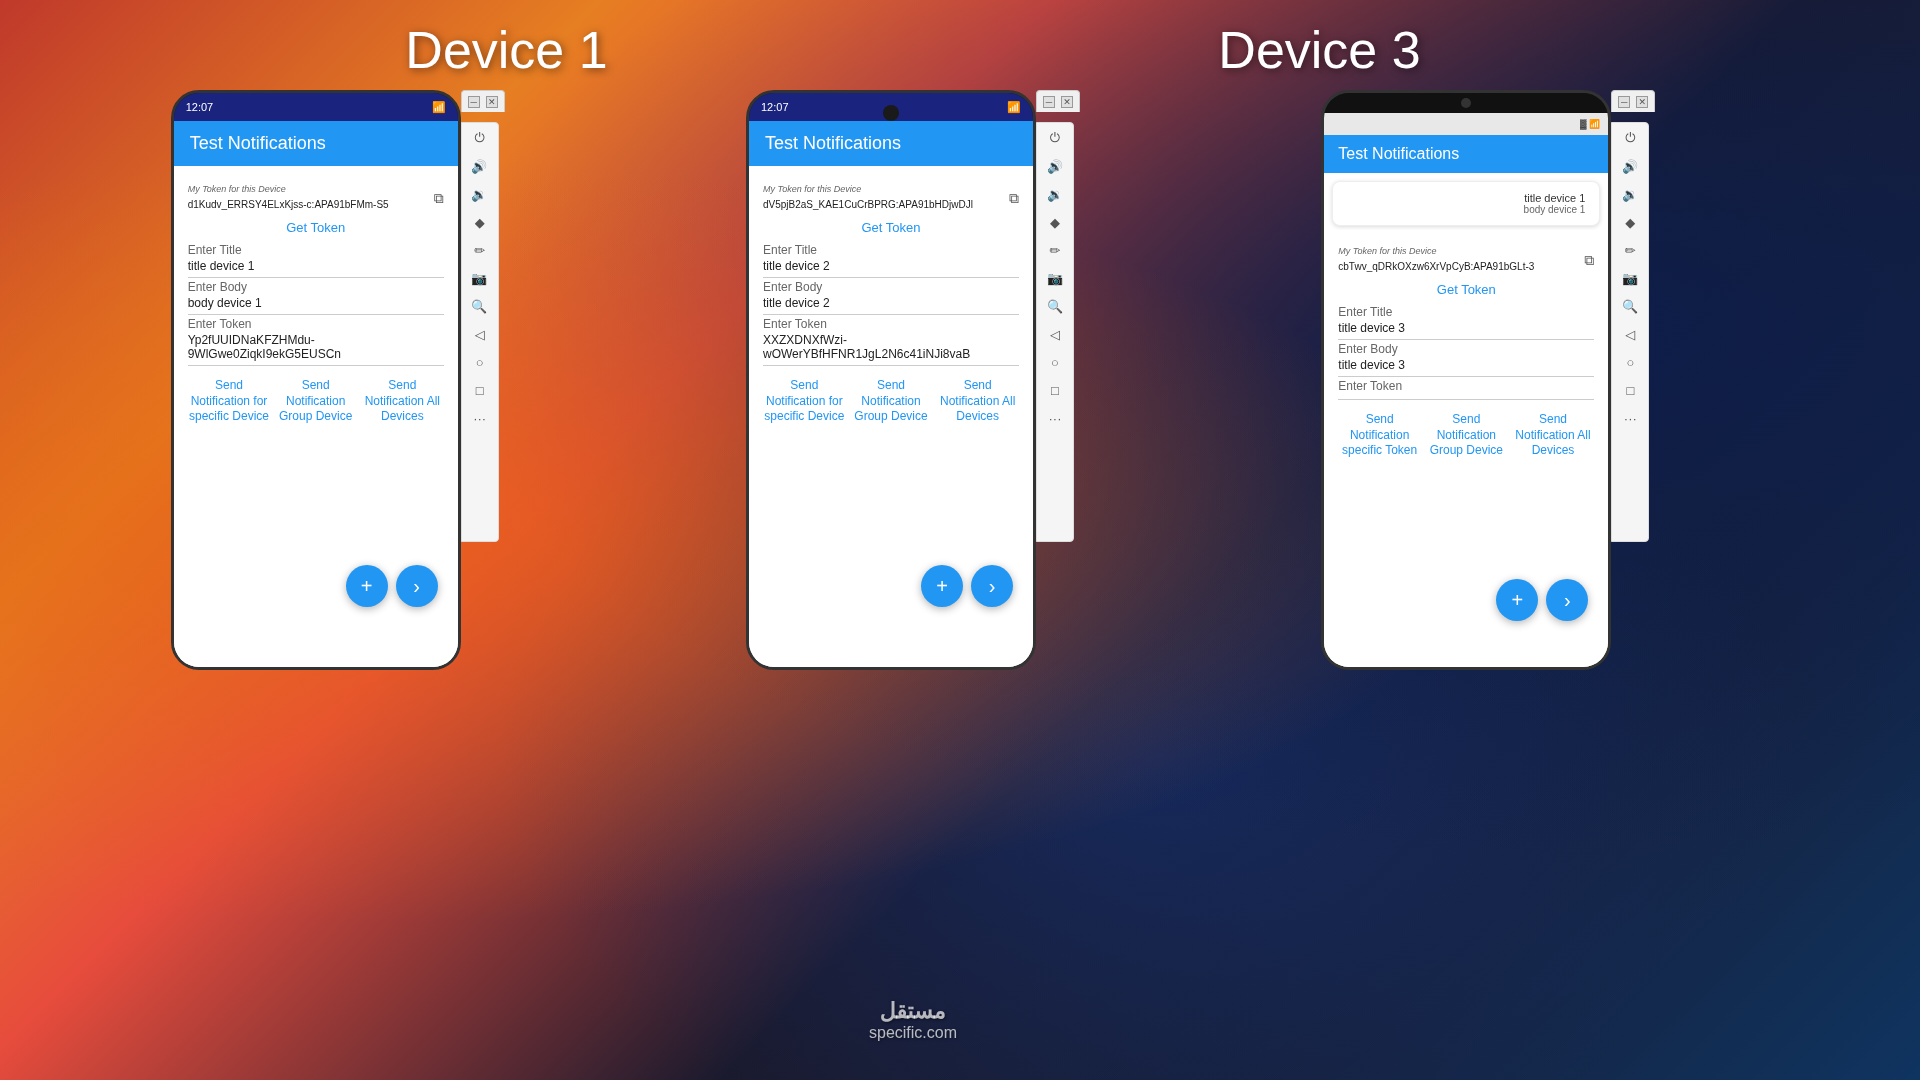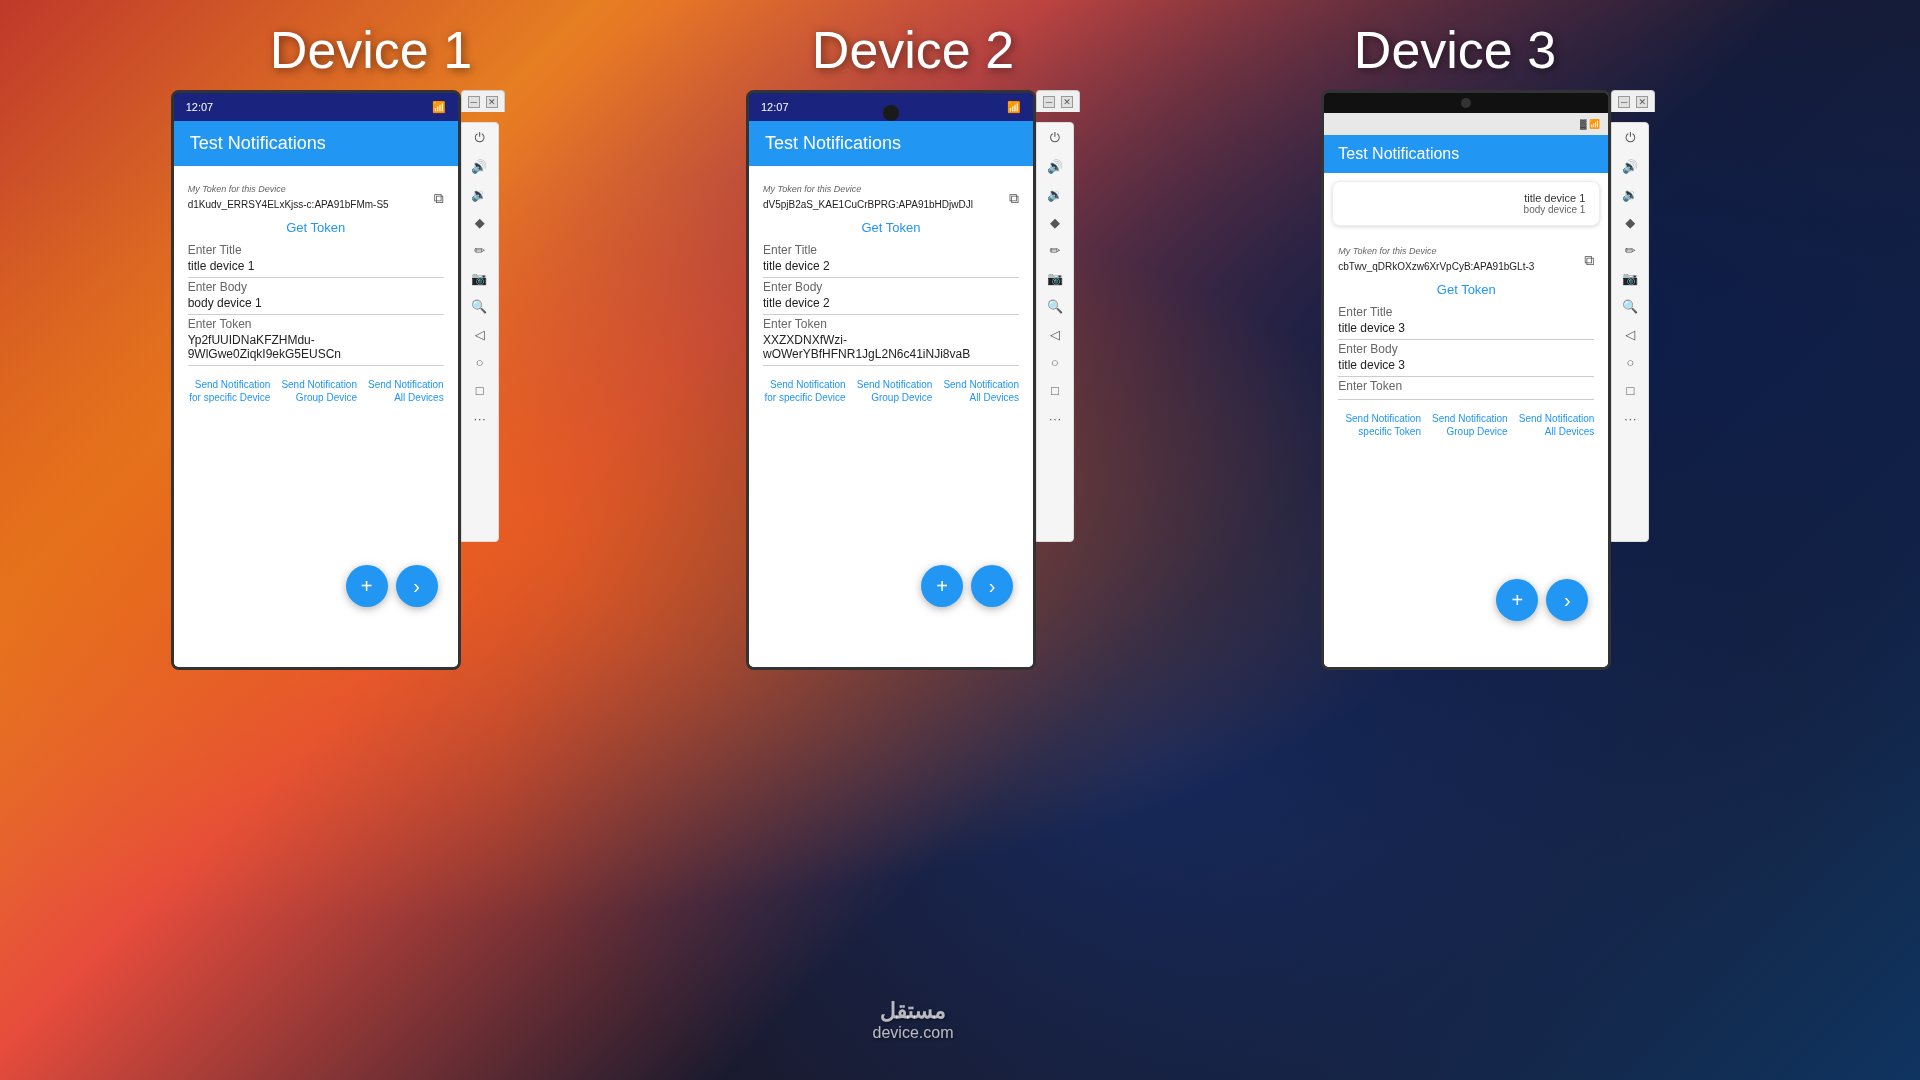--- a/index.html
+++ b/index.html
@@ -70,21 +70,21 @@
     .phone-wrapper {
       display: flex;
       align-items: flex-start;
       gap: 0;
     }
 
     .phone {
       width: 290px;
       height: 580px;
       background: #1a1a1a;
-      border-radius: 8px;
+      border-radius: 28px;
       border: 3px solid #333;
       position: relative;
       overflow: hidden;
       flex-shrink: 0;
     }
 
     .phone-notch {
       width: 16px;
       height: 16px;
       background: #1a1a1a;
@@ -177,22 +177,22 @@
 
     .send-btns {
       display: flex;
       gap: 4px;
       margin-top: 12px;
     }
 
     .send-btn {
       flex: 1;
       color: #2196F3;
-      font-size: 10px;
-      text-align: right;
+      font-size: 12px;
+      text-align: center;
       line-height: 1.3;
       cursor: pointer;
     }
 
     .phone-bottom {
       background: #1a1a1a;
       height: 50px;
       display: flex;
       align-items: center;
       justify-content: space-around;
@@ -335,21 +335,20 @@
   </style>
 </head>
 <body>
 
 <div class="bg"></div>
 
 <div class="content">
 
   <div class="device-labels">
     <div class="device-label">Device 1</div>
-    <div class="device-label">Device 2</div>
     <div class="device-label">Device 3</div>
   </div>
 
   <div class="devices-row">
 
     <div class="phone-wrapper">
       <div class="phone">
 
         <div class="phone-status-bar">
           <span>12:07</span>
@@ -555,15 +554,15 @@
           <div class="panel-icon">□</div>
           <div class="panel-icon">···</div>
         </div>
       </div>
     </div>
 
   </div>
 
   <div class="watermark">
     <div>مستقل</div>
-    <div class="watermark-sub">device.com</div>
+    <div class="watermark-sub">specific.com</div>
   </div>
 </div>
 
 </body></html>

